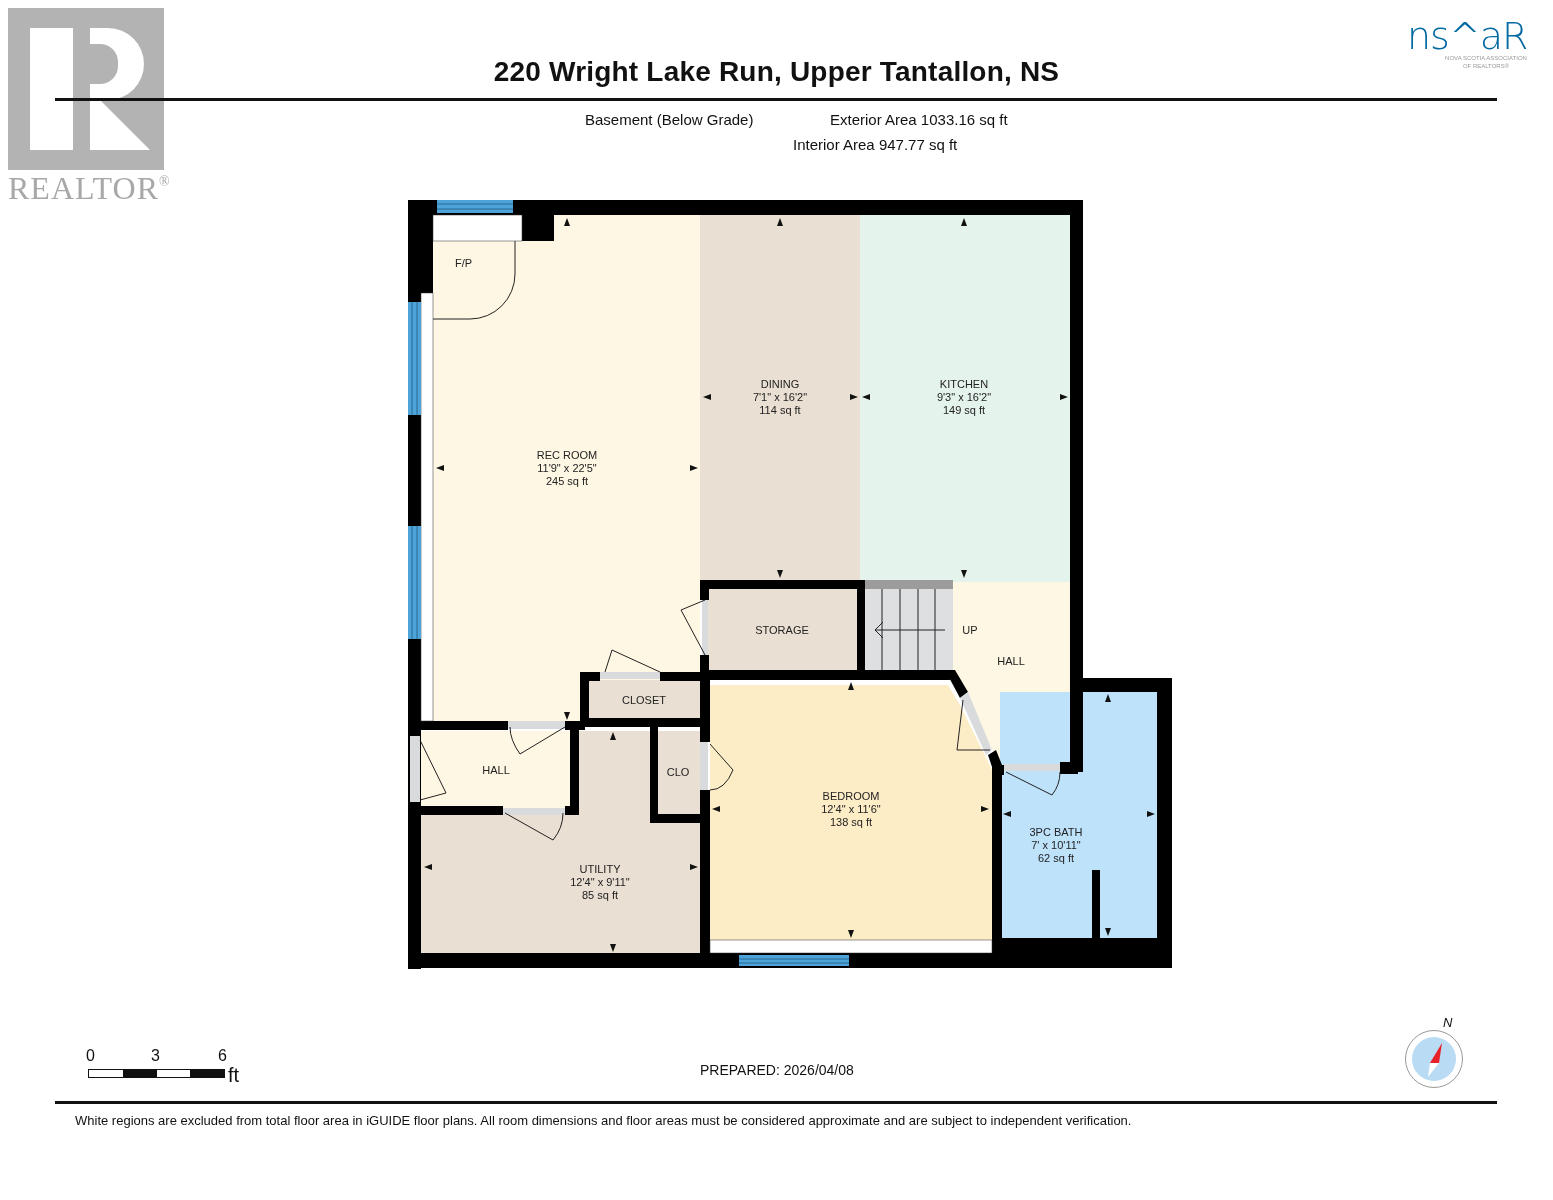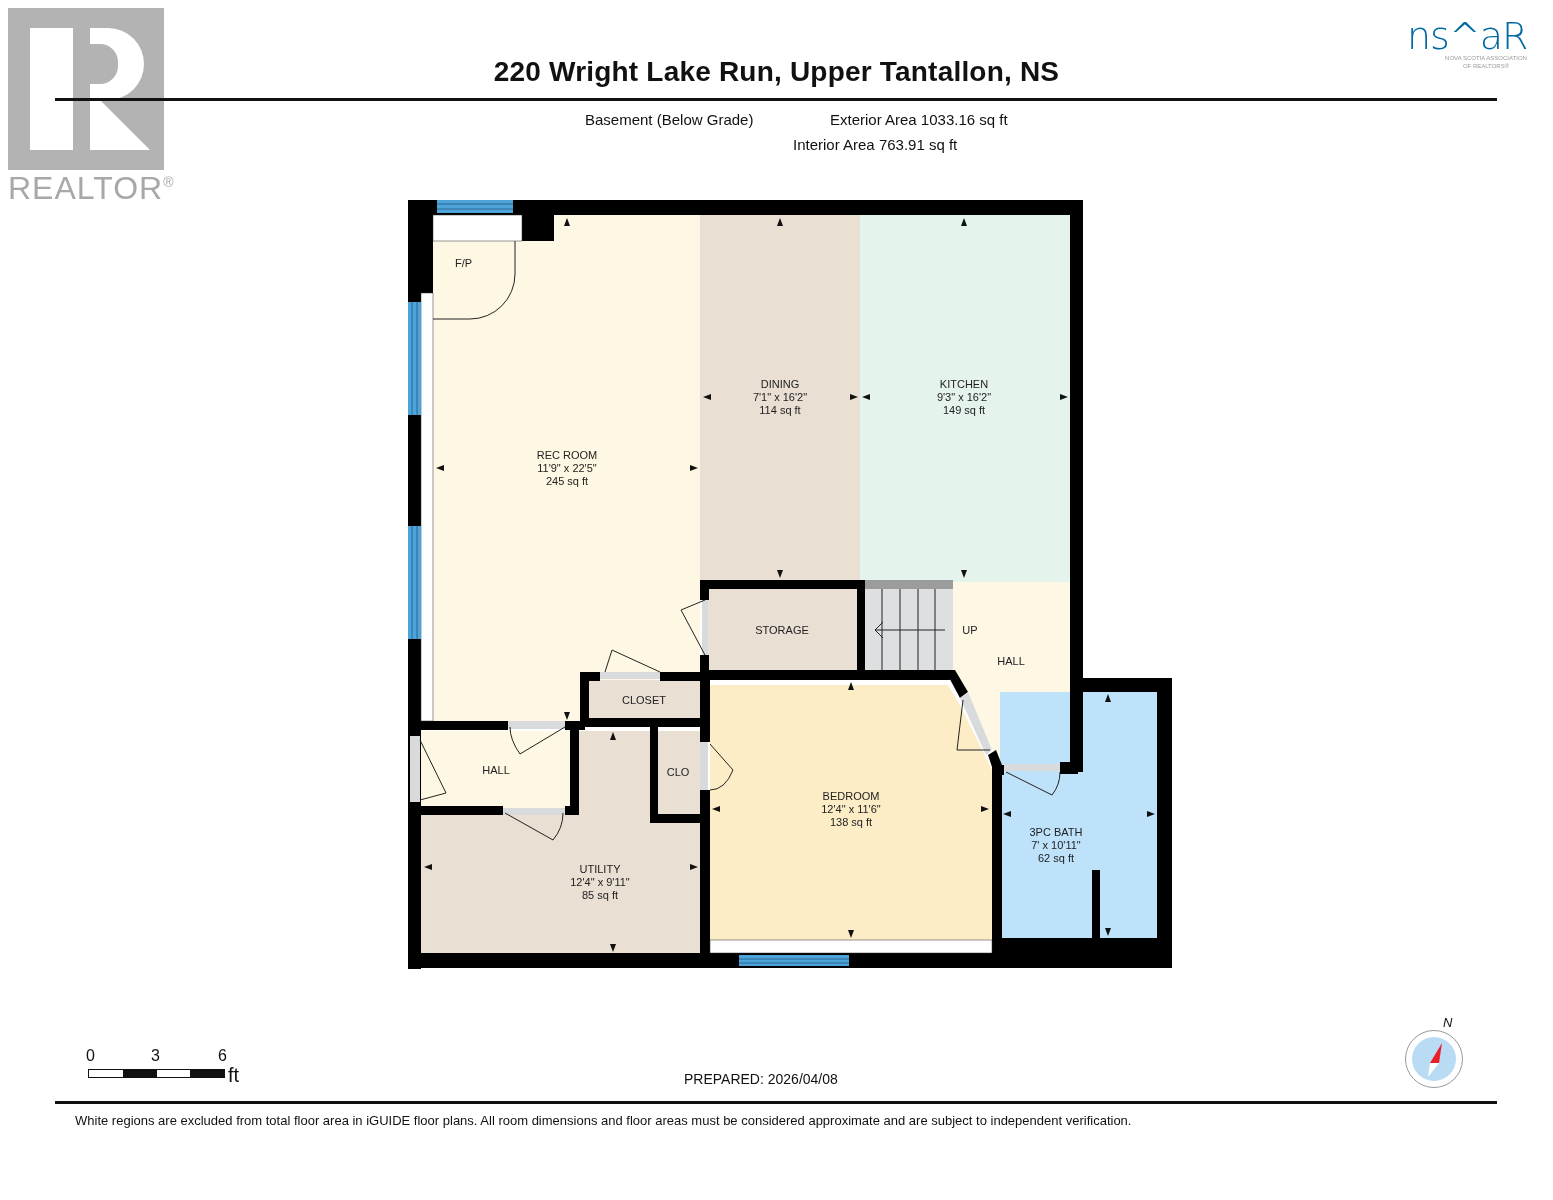--- a/index.html
+++ b/index.html
@@ -4,39 +4,39 @@
 <style>
   html, body { margin:0; padding:0; background:#ffffff; }
   body { width:1553px; height:1200px; position:relative; overflow:hidden; font-family:"Liberation Sans", sans-serif; color:#111; }
   .abs { position:absolute; }
   
   .realtor-logo { left:8px; top:8px; width:156px; height:162px; background:#b3b3b3; }
   .realtor-r-stem { position:absolute; left:22px; top:20px; width:43px; height:122px; background:#fff; }
   .realtor-r-bowl { position:absolute; left:82px; top:20px; width:54px; height:72px; background:#fff; border-radius:0 36px 36px 0; }
   .realtor-r-bowl-cut { position:absolute; left:82px; top:36px; width:28px; height:40px; background:#b3b3b3; border-radius:0 18px 18px 0; }
   .realtor-r-leg { position:absolute; left:82px; top:82px; width:0; height:0; border-left:60px solid #fff; border-top:60px solid transparent; }
-  .realtor-word { left:8px; top:170px; font-size:32px; color:#a8a8a8; letter-spacing:1px; font-family:Liberation Sans, sans-serif; }
+  .realtor-word { left:8px; top:170px; font-size:32px; color:#a8a8a8; letter-spacing:1px; font-family:Liberation Serif, serif; }
   .realtor-word sup { font-size:14px; vertical-align:top; position:relative; top:4px; }
   
   .nsar { left:1407px; top:14px; font-size:38px; color:#0369a1; letter-spacing:-1px; font-family:"DejaVu Sans", sans-serif; font-weight:300; }
   .nsar-sub { left:1440px; top:54px; width:92px; font-size:6px; color:#9a9a9a; text-align:center; line-height:8px; }
   
   .title { left:0; width:1553px; top:56px; text-align:center; font-size:28px; font-weight:bold; letter-spacing:0.2px; }
   .rule-top { left:55px; top:98px; width:1442px; height:3px; background:#111; }
   .level-label { left:585px; top:111px; font-size:15px; font-weight:normal; }
   .area-ext { left:830px; top:111px; font-size:15px; }
   .area-int { left:793px; top:136px; font-size:15px; }
   svg.plan { position:absolute; left:0; top:0; }
   .room-label { font-family:"Liberation Sans", sans-serif; font-size:11px; fill:#222; text-anchor:middle; }
   
   .scale-nums { left:86px; top:1047px; font-size:16px; }
   .scale-bar { left:88px; top:1069px; width:135px; height:7px; border:1px solid #111; display:flex; }
   .scale-bar span { flex:1; height:7px; }
   .scale-ft { left:228px; top:1064px; font-size:20px; }
-  .prepared { left:684px; top:1062px; font-size:14px;margin-top:9px; }
+  .prepared { left:700px; top:1062px; font-size:14px; }
   .rule-bottom { left:55px; top:1101px; width:1442px; height:3px; background:#111; }
   .disclaimer { left:75px; top:1113px; font-size:13px; }
   .compass { left:1405px; top:1030px; width:56px; height:56px; border-radius:50%; border:1.5px solid #999; background:#fff; }
   .compass-inner { position:absolute; left:6px; top:6px; width:44px; height:44px; border-radius:50%; background:#b9dcf4; }
   .compass-n { left:1443px; top:1015px; font-size:13px; font-style:italic; }
 </style>
 </head>
 <body>
 
 <div class="abs realtor-logo">
@@ -50,21 +50,21 @@
 <div class="abs nsar">ns^aR</div>
 <div class="abs nsar-sub">
   <div>NOVA SCOTIA ASSOCIATION</div>
   <div>OF REALTORS®</div>
 </div>
 
 <div class="abs title">220 Wright Lake Run, Upper Tantallon, NS</div>
 <div class="abs rule-top"></div>
 <div class="abs level-label">Basement (Below Grade)</div>
 <div class="abs area-ext">Exterior Area 1033.16 sq ft</div>
-<div class="abs area-int">Interior Area 763.91 sq ft</div>
+<div class="abs area-int">Interior Area 947.77 sq ft</div>
 
 <svg class="plan" width="1553" height="1200" viewBox="0 0 1553 1200">
   <defs>
     <marker id="none"></marker>
   </defs>
 
   <rect x="433" y="215" width="267" height="508" fill="#fef7e4"></rect>
   <rect x="700" y="215" width="160" height="367" fill="#e9dfd2"></rect>
   <rect x="860" y="215" width="210" height="367" fill="#e5f3ed"></rect>
   <rect x="708" y="589" width="149" height="81" fill="#e9dfd2"></rect>

